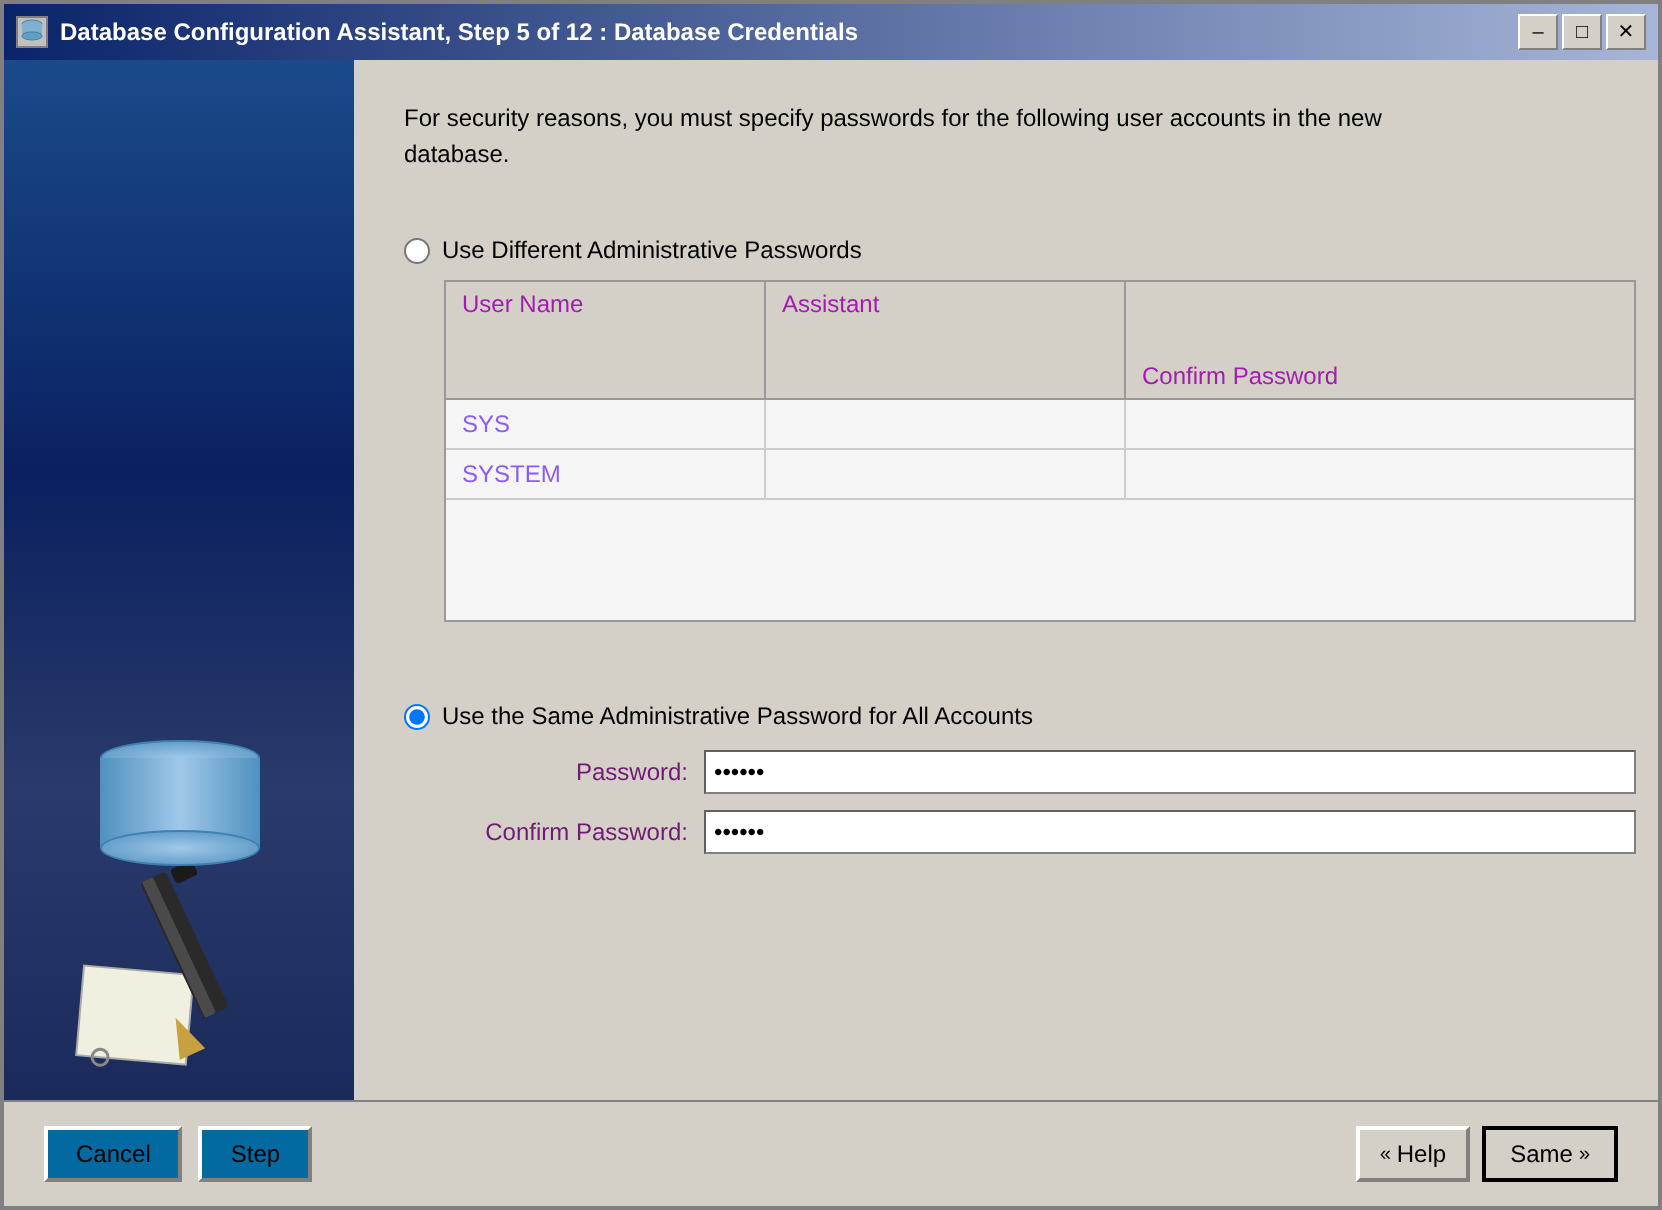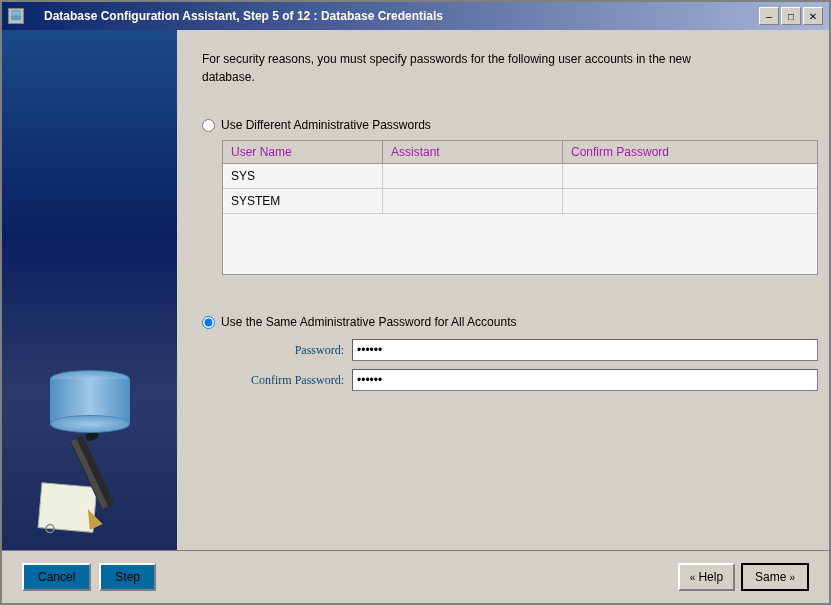--- a/index.html
+++ b/index.html
@@ -29,21 +29,21 @@
       display: flex;
       align-items: center;
       justify-content: space-between;
       height: 28px;
       flex-shrink: 0;
     }
 
     .title-bar-left {
       display: flex;
       align-items: center;
-      gap: 20px;
+      gap: 6px;
     }
 
     .title-bar-icon {
       width: 16px;
       height: 16px;
       background: #c0c0c0;
       border: 1px solid #808080;
       display: flex;
       align-items: center;
       justify-content: center;
@@ -183,37 +183,38 @@
 
     .table-header-cell {
       padding: 4px 8px;
       font-size: 12px;
       color: #a21caf;
       border-right: 1px solid #999;
     }
 
     .table-header-cell:last-child {
       border-right: none;
+      margin-top: 36px;
     }
 
     .table-row {
       display: grid;
       grid-template-columns: 160px 180px 180px;
       border-bottom: 1px solid #ccc;
       background: #f5f5f5;
     }
 
     .table-row:last-child {
       border-bottom: none;
     }
 
     .table-cell {
       padding: 5px 8px;
       font-size: 12px;
-      color: #000000;
+      color: #8b5cf6;
       border-right: 1px solid #ccc;
       height: 24px;
     }
 
     .table-cell:last-child {
       border-right: none;
     }
 
     .table-empty-row {
       height: 60px;
@@ -230,25 +231,24 @@
     }
 
     .field-row {
       display: flex;
       align-items: center;
       margin-bottom: 8px;
     }
 
     .field-label {
       font-size: 12px;
-      color: #0c4a6e;
+      color: #701a75;
       width: 130px;
       text-align: right;
       padding-right: 8px;
-      font-family: Liberation Serif, serif;
     }
 
     .field-input {
       flex: 1;
       height: 22px;
       border: 1px solid #808080;
       border-top-color: #606060;
       border-left-color: #606060;
       background: white;
       padding: 2px 4px;

